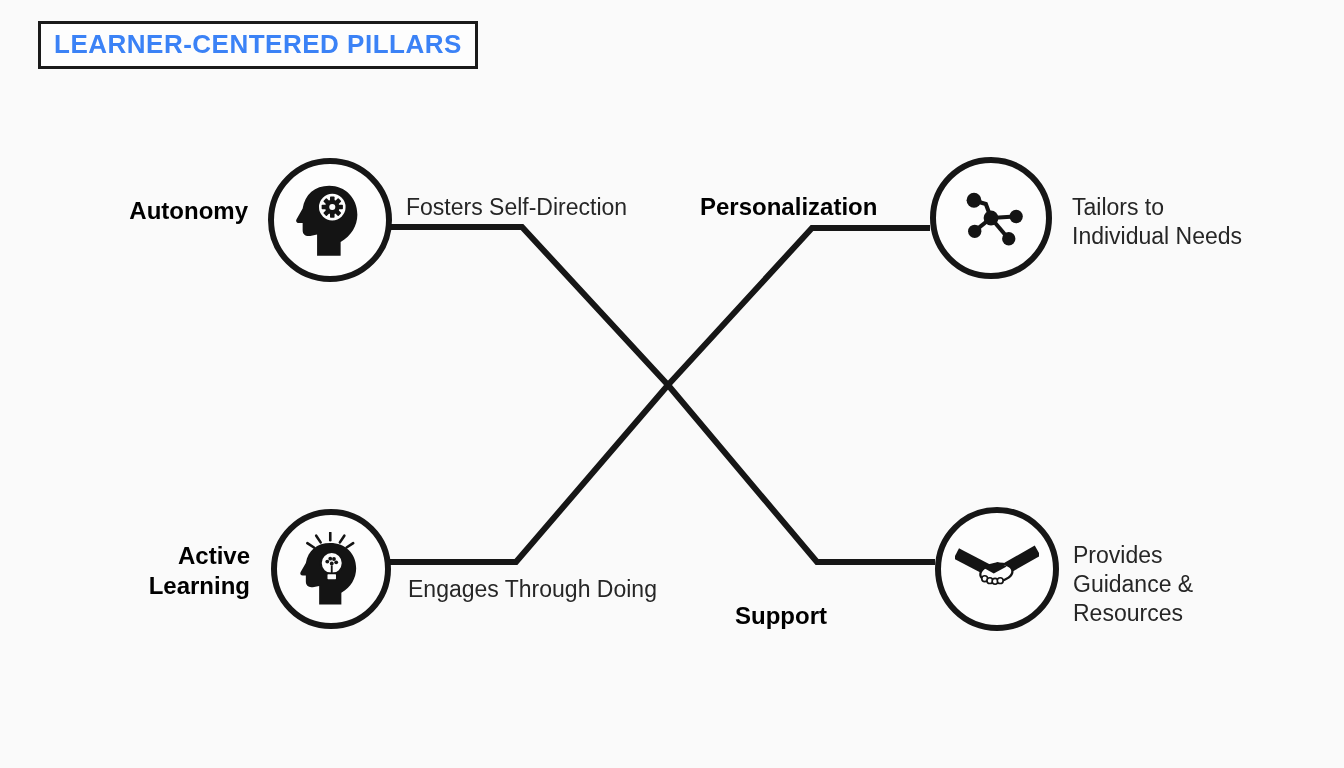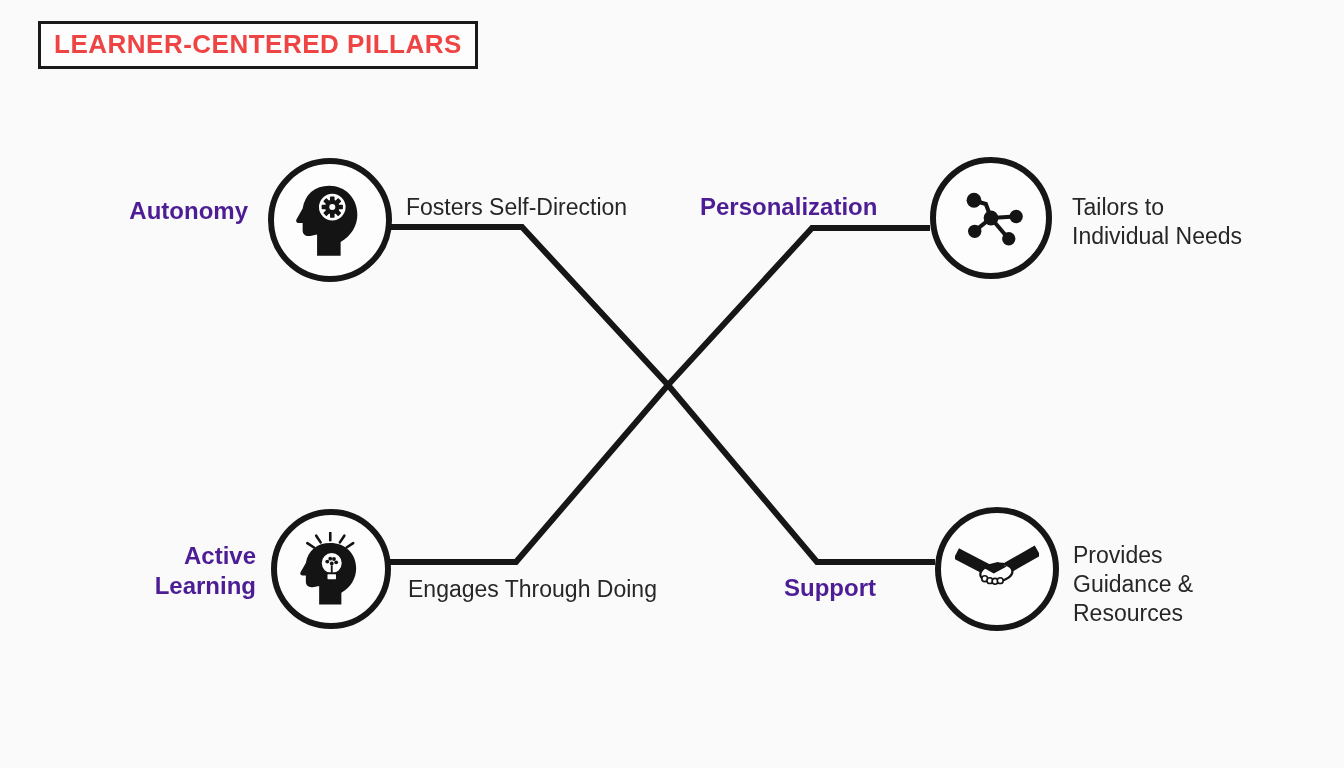--- a/index.html
+++ b/index.html
@@ -23,21 +23,21 @@
     left: 38px;
     top: 21px;
     border: 3px solid #1a1a1a;
     padding: 5px 13px 6px 13px;
     background: #fdfdfd;
   }
   .title-box span {
     font-size: 26px;
     font-weight: bold;
     letter-spacing: 0.5px;
-    color: #ef4444;
+    color: #3b82f6;
     white-space: nowrap;
   }
 
   
   svg.connectors {
     position: absolute;
     left: 0;
     top: 0;
   }
 
@@ -67,28 +67,28 @@
     transform: scaleX(0.70);
     white-space: nowrap;
     color: #141414;
   }
 
   
   .lbl {
     position: absolute;
     font-weight: bold;
     font-size: 24px;
-    color: #4c1d95;
+    color: #000000;
     line-height: 30px;
     white-space: pre-line;
   }
   #lbl-autonomy        { left: 58px;  top: 196px; width: 190px; text-align: right; }
   #lbl-personalization { left: 700px; top: 192px; width: 218px; text-align: left; }
-  #lbl-active          { left: 66px;  top: 541px; width: 190px; text-align: right; }
-  #lbl-support         { left: 735px; top: 573px; width: 190px; text-align: center; }
+  #lbl-active          { left: 60px;  top: 541px; width: 190px; text-align: right; }
+  #lbl-support         { left: 735px; top: 601px; width: 190px; text-align: left; }
 
   .desc {
     position: absolute;
     font-size: 23px;
     color: #262626;
     line-height: 29px;
     white-space: pre-line;
   }
   #desc-autonomy        { left: 406px;  top: 193px; }
   #desc-personalization { left: 1072px; top: 193px; }

